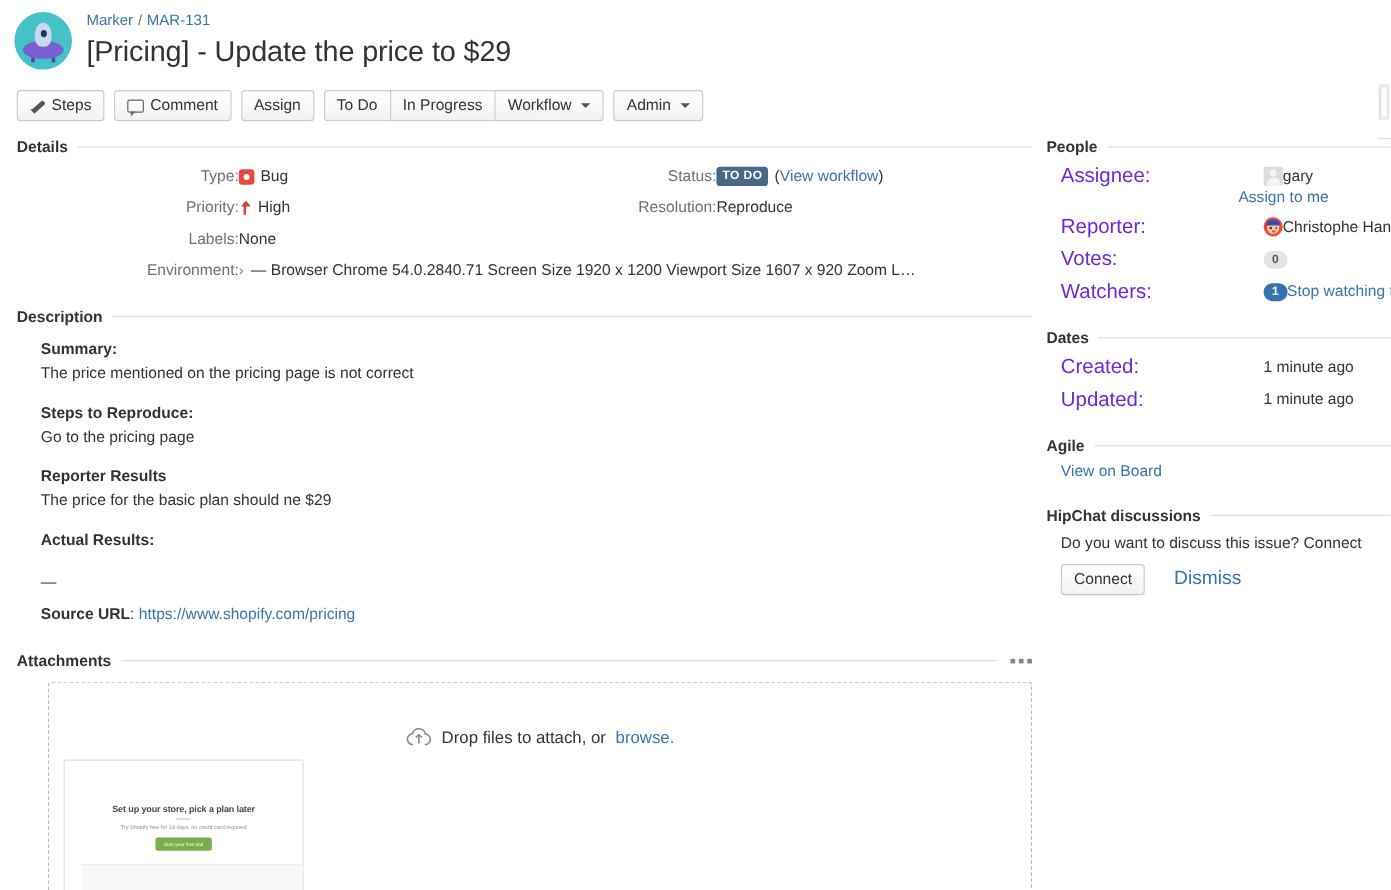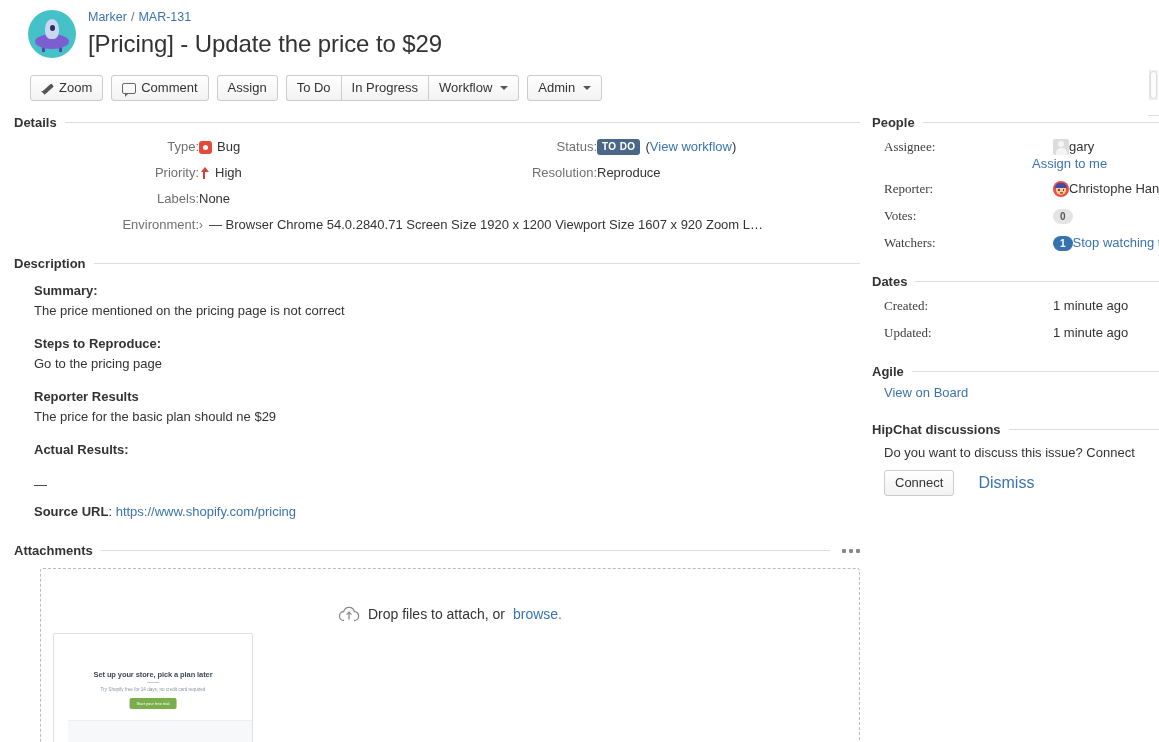--- a/index.html
+++ b/index.html
@@ -8,21 +8,21 @@
     width: 1159px; height: 742px;
     overflow: hidden;
     background: #fff;
     font-family: "Liberation Sans", sans-serif;
     color: #333;
     -webkit-font-smoothing: antialiased;
   }
   .page { position: relative; width: 1159px; height: 742px; overflow: hidden; }
 
   
-  .header { padding: 8px 0 0 16px; }
+  .header { padding: 8px 0 0 0; }
   .hdr-row { display: flex; align-items: flex-start; padding-left: 12px; }
   .proj-avatar {
     width: 48px; height: 48px; border-radius: 50%;
     flex: 0 0 48px; margin-top: 2px;
     background: #45c2c7;
     position: relative; overflow: hidden;
   }
   .ufo-body {
     position: absolute; left: 7px; top: 24px; width: 34px; height: 15px;
     background: #7b5fd0; border-radius: 50%;
@@ -181,21 +181,21 @@
     white-space: nowrap;
   }
   .tmb-plans {
     position:absolute; left: 14px; right: 0px; top: 86px; height: 50px;
     background:#f7f8f9; border-top: 1px solid #eceef0;
     display:flex; gap: 2px; padding: 6px 4px 0 66px;
   }
 
   
   .side-grid { display: grid; grid-template-columns: 148px 1fr; row-gap: 9px; align-content:start; padding-left: 12px; margin-top: 8px; }
-  .side-lab { font-size: 13px; color:#404040; line-height: 18px; font-family: Liberation Serif, serif; }
+  .side-lab { font-size: 17px; color:#6d28d9; line-height: 18px; }
   .side-val { font-size: 13px; color:#333; line-height: 18px; display:flex; align-items:center; gap: 0; white-space: nowrap; margin-left: 21px; }
   .avatar-ph {
     width: 16px; height: 16px; background: #dcdcdc; border-radius: 2px;
     position: relative; overflow:hidden; flex:0 0 16px;
   }
   .avatar-ph::before {
     content:""; position:absolute; left: 5px; top: 2px; width: 6px; height: 6px;
     background:#f4f4f4; border-radius:50%;
   }
   .avatar-ph::after {
@@ -250,21 +250,21 @@
         <div class="breadcrumb">
           <a>Marker</a><span class="sep">/</span><a>MAR-131</a>
         </div>
         <h1 class="issue-title">[Pricing] - Update the price to $29</h1>
       </div>
     </div>
 
     <div class="toolbar">
       <button class="btn">
         <span class="ico-pencil"></span>
-        <span>Zoom</span>
+        <span>Steps</span>
       </button>
       <button class="btn">
         <span class="ico-bubble"></span>
         <span>Comment</span>
       </button>
       <button class="btn">
         <span>Assign</span>
       </button>
       <div class="btn-group">
         <button class="btn">

